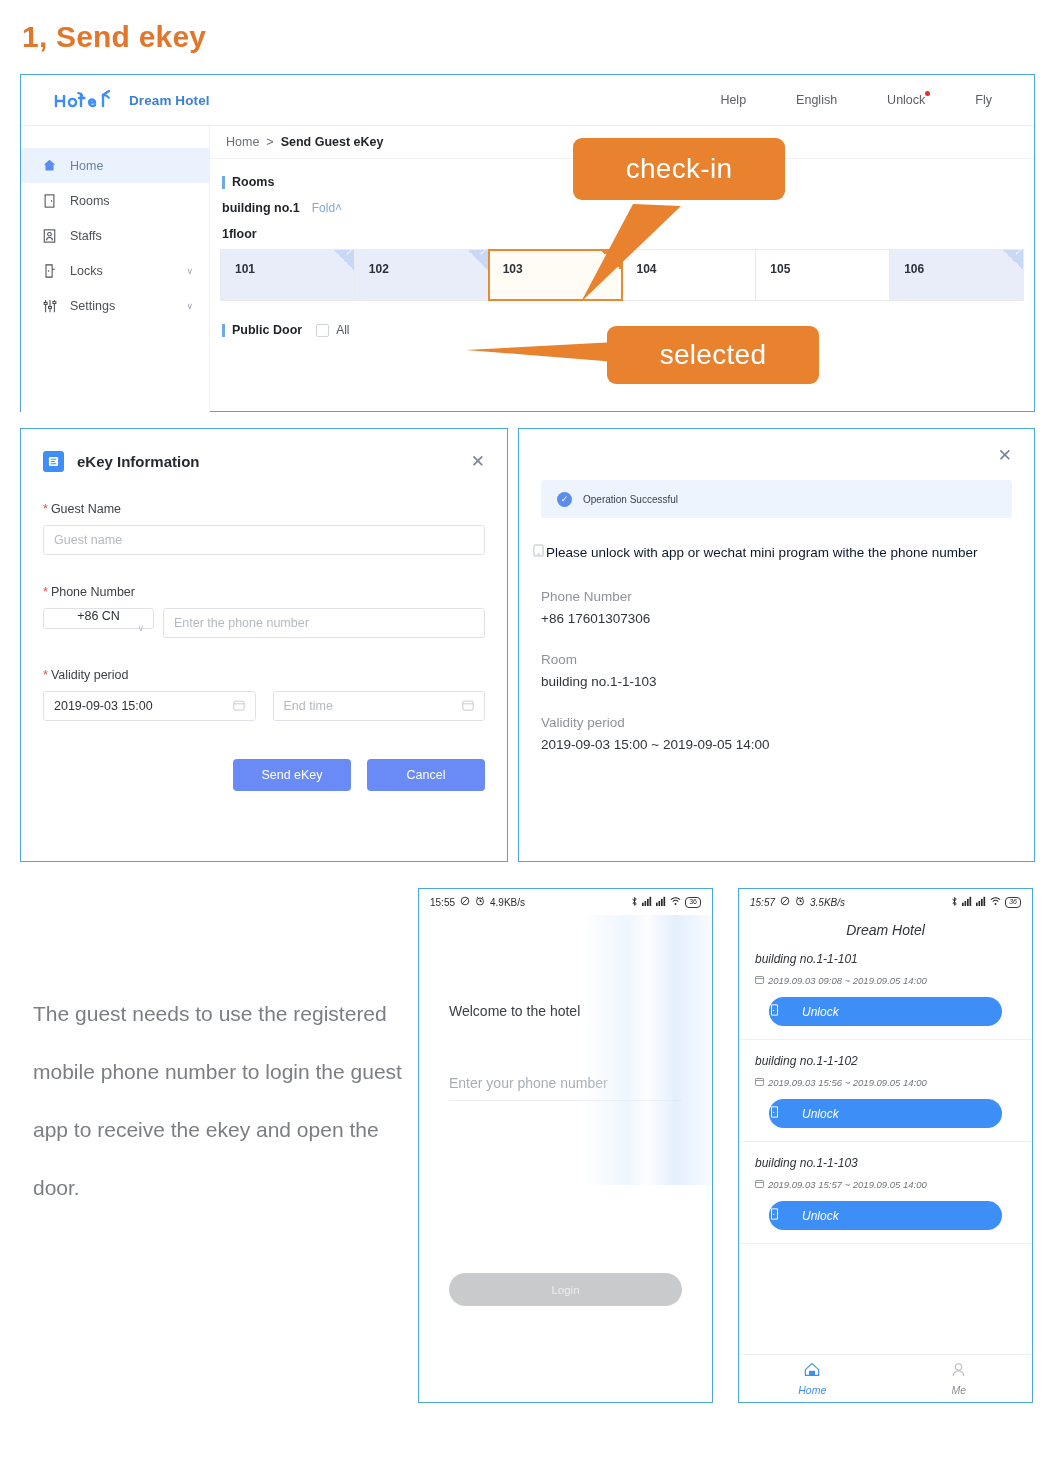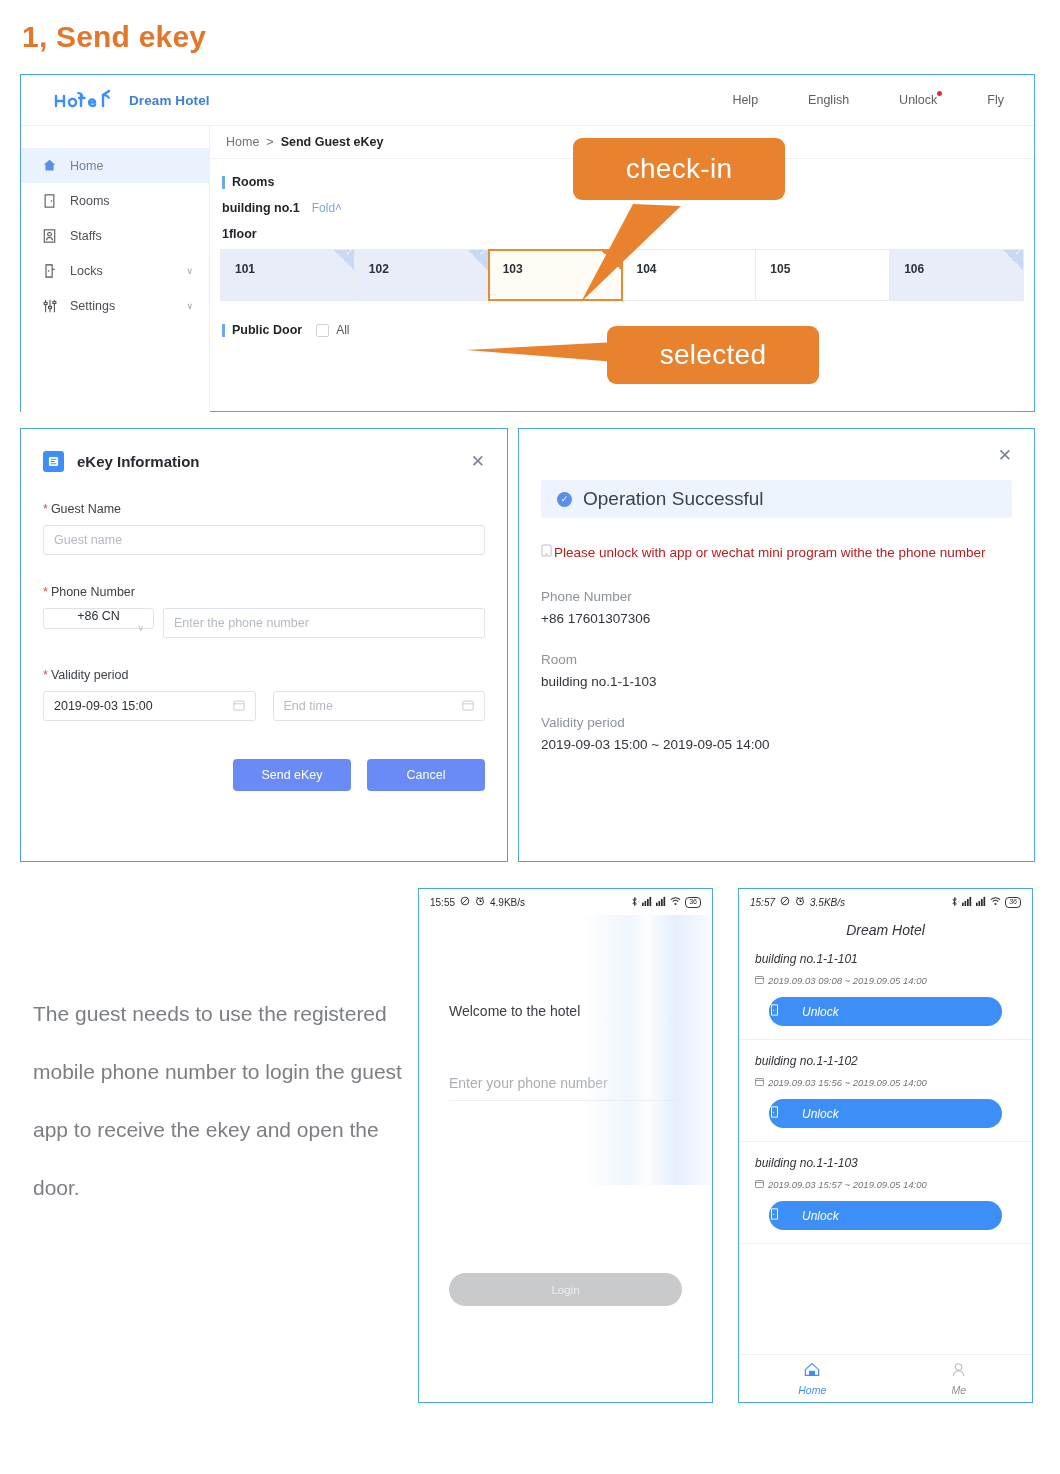--- a/index.html
+++ b/index.html
@@ -24,21 +24,21 @@
     width: 1015px; height: 338px;
     border: 1px solid #4BA7E3; background: #fff;
   }
   .admin-top {
     height: 51px; border-bottom: 1px solid #eef0f2;
     display: flex; align-items: center; position: relative;
   }
   .brand { display: flex; align-items: center; margin-left: 32px; gap: 10px; }
   .logo-mark { width: 66px; height: 22px; display: block; }
   .brand-name { font-size: 13.5px; font-weight: bold; color: #3D7FD6; letter-spacing: .1px; }
-  .top-nav { position: absolute; right: 30px; display: flex; gap: 50px; align-items: center; }
+  .top-nav { position: absolute; right: 42px; display: flex; gap: 50px; align-items: center; }
   .top-nav-item {
     font-size: 12.5px; color: #5c6066; position: relative; white-space: nowrap;
   }
   .dot-badge {
     position: absolute; right: -5px; top: -2px;
     width: 5px; height: 5px; border-radius: 50%; background: #e03131;
   }
 
   .admin-body { display: flex; height: 286px; }
   .sidebar {
@@ -174,23 +174,23 @@
   .succ-x { display: flex; padding: 18px 22px 0 0; justify-content: flex-end; }
   .succ-bar {
     margin: 16px 22px 0 22px; height: 38px; background: #EEF4FE;
     border-radius: 3px; display: flex; align-items: center; padding: 0 16px; gap: 11px;
   }
   .succ-check {
     width: 15px; height: 15px; border-radius: 50%; background: #5B8DEF;
     display: flex; align-items: center; justify-content: center;
     color: #fff; font-size: 9px;
   }
-  .succ-text { font-size: 19px; color: #3d434a; }
+  .succ-text { font-size: 10px; color: #3d434a; }
   .succ-note {
-    margin: 24px 22px 0 22px; font-size: 13.5px; color: #b91c1c; line-height: 21px;
+    margin: 24px 22px 0 14px; font-size: 13.5px; color: #0f172a; line-height: 21px;
     display: flex; gap: 2px;
   }
   .note-ico { font-size: 13px; color: #b9bec4; }
   .info-label { margin: 26px 22px 0 22px; font-size: 13.5px; color: #8d939a; }
   .info-value { margin: 7px 22px 0 22px; font-size: 13.5px; color: #30353b; }
 
   
   .para {
     position: absolute; left: 33px; top: 985px; width: 390px;
     font-size: 21px; line-height: 58px; color: #7b7f83;

